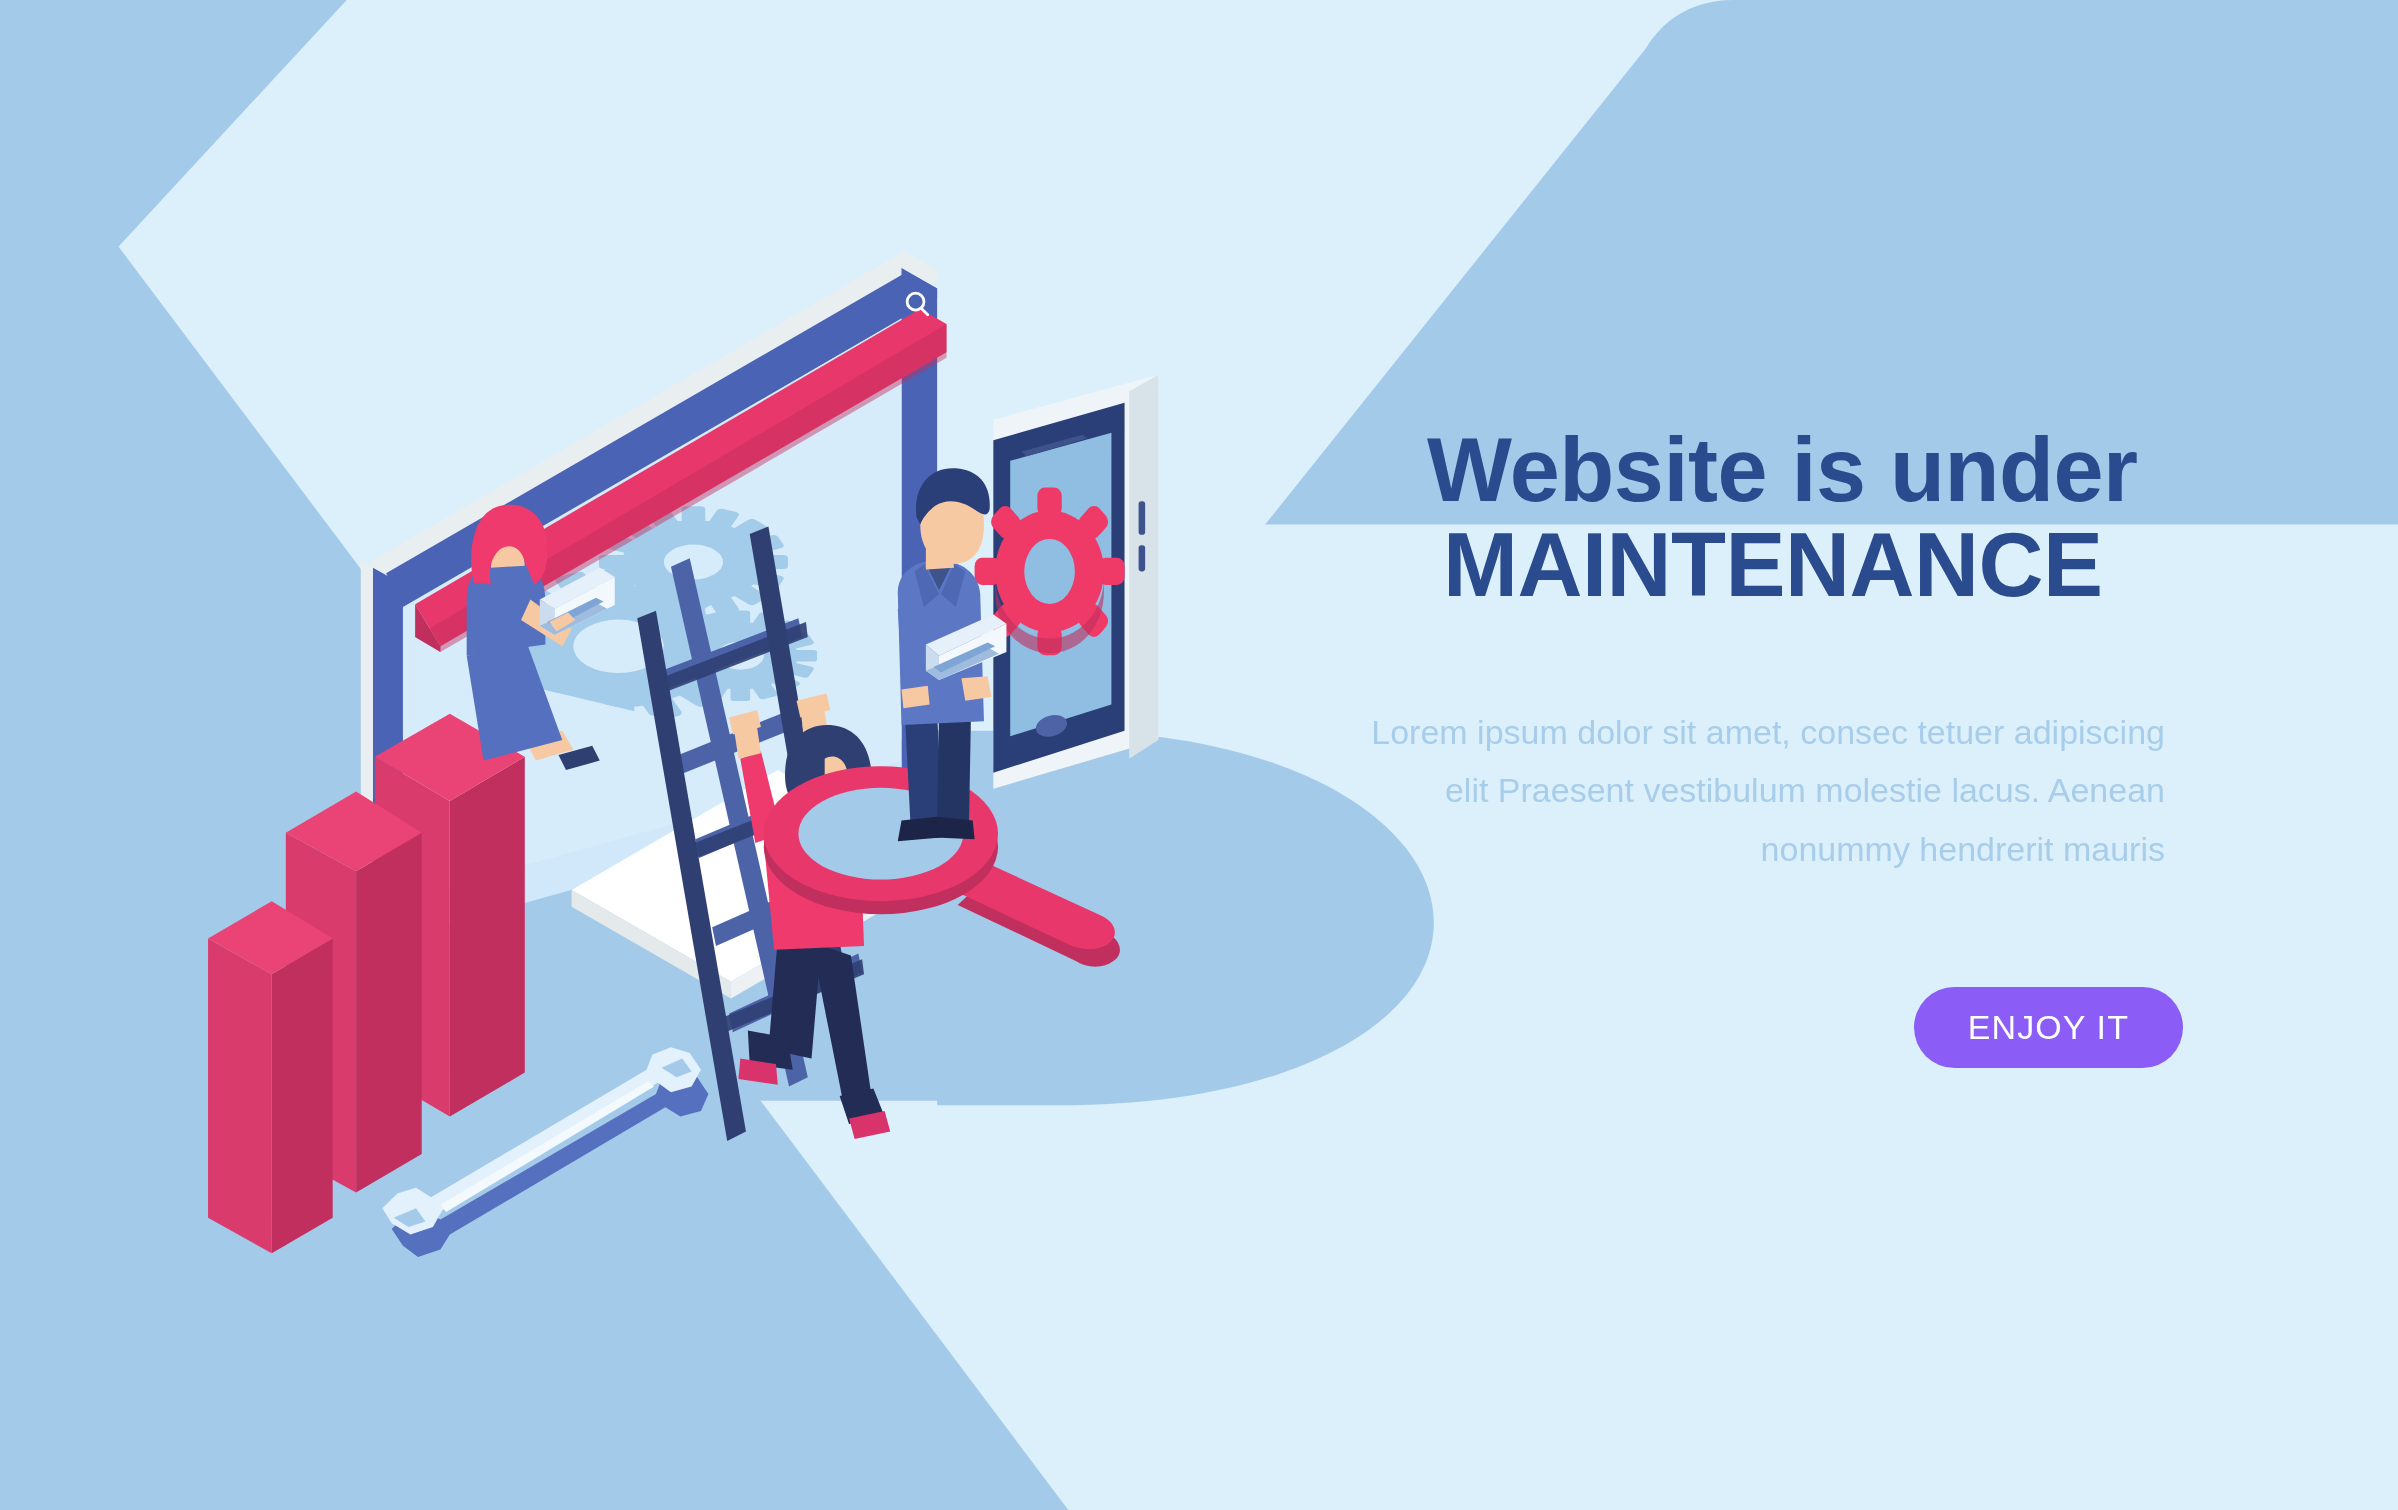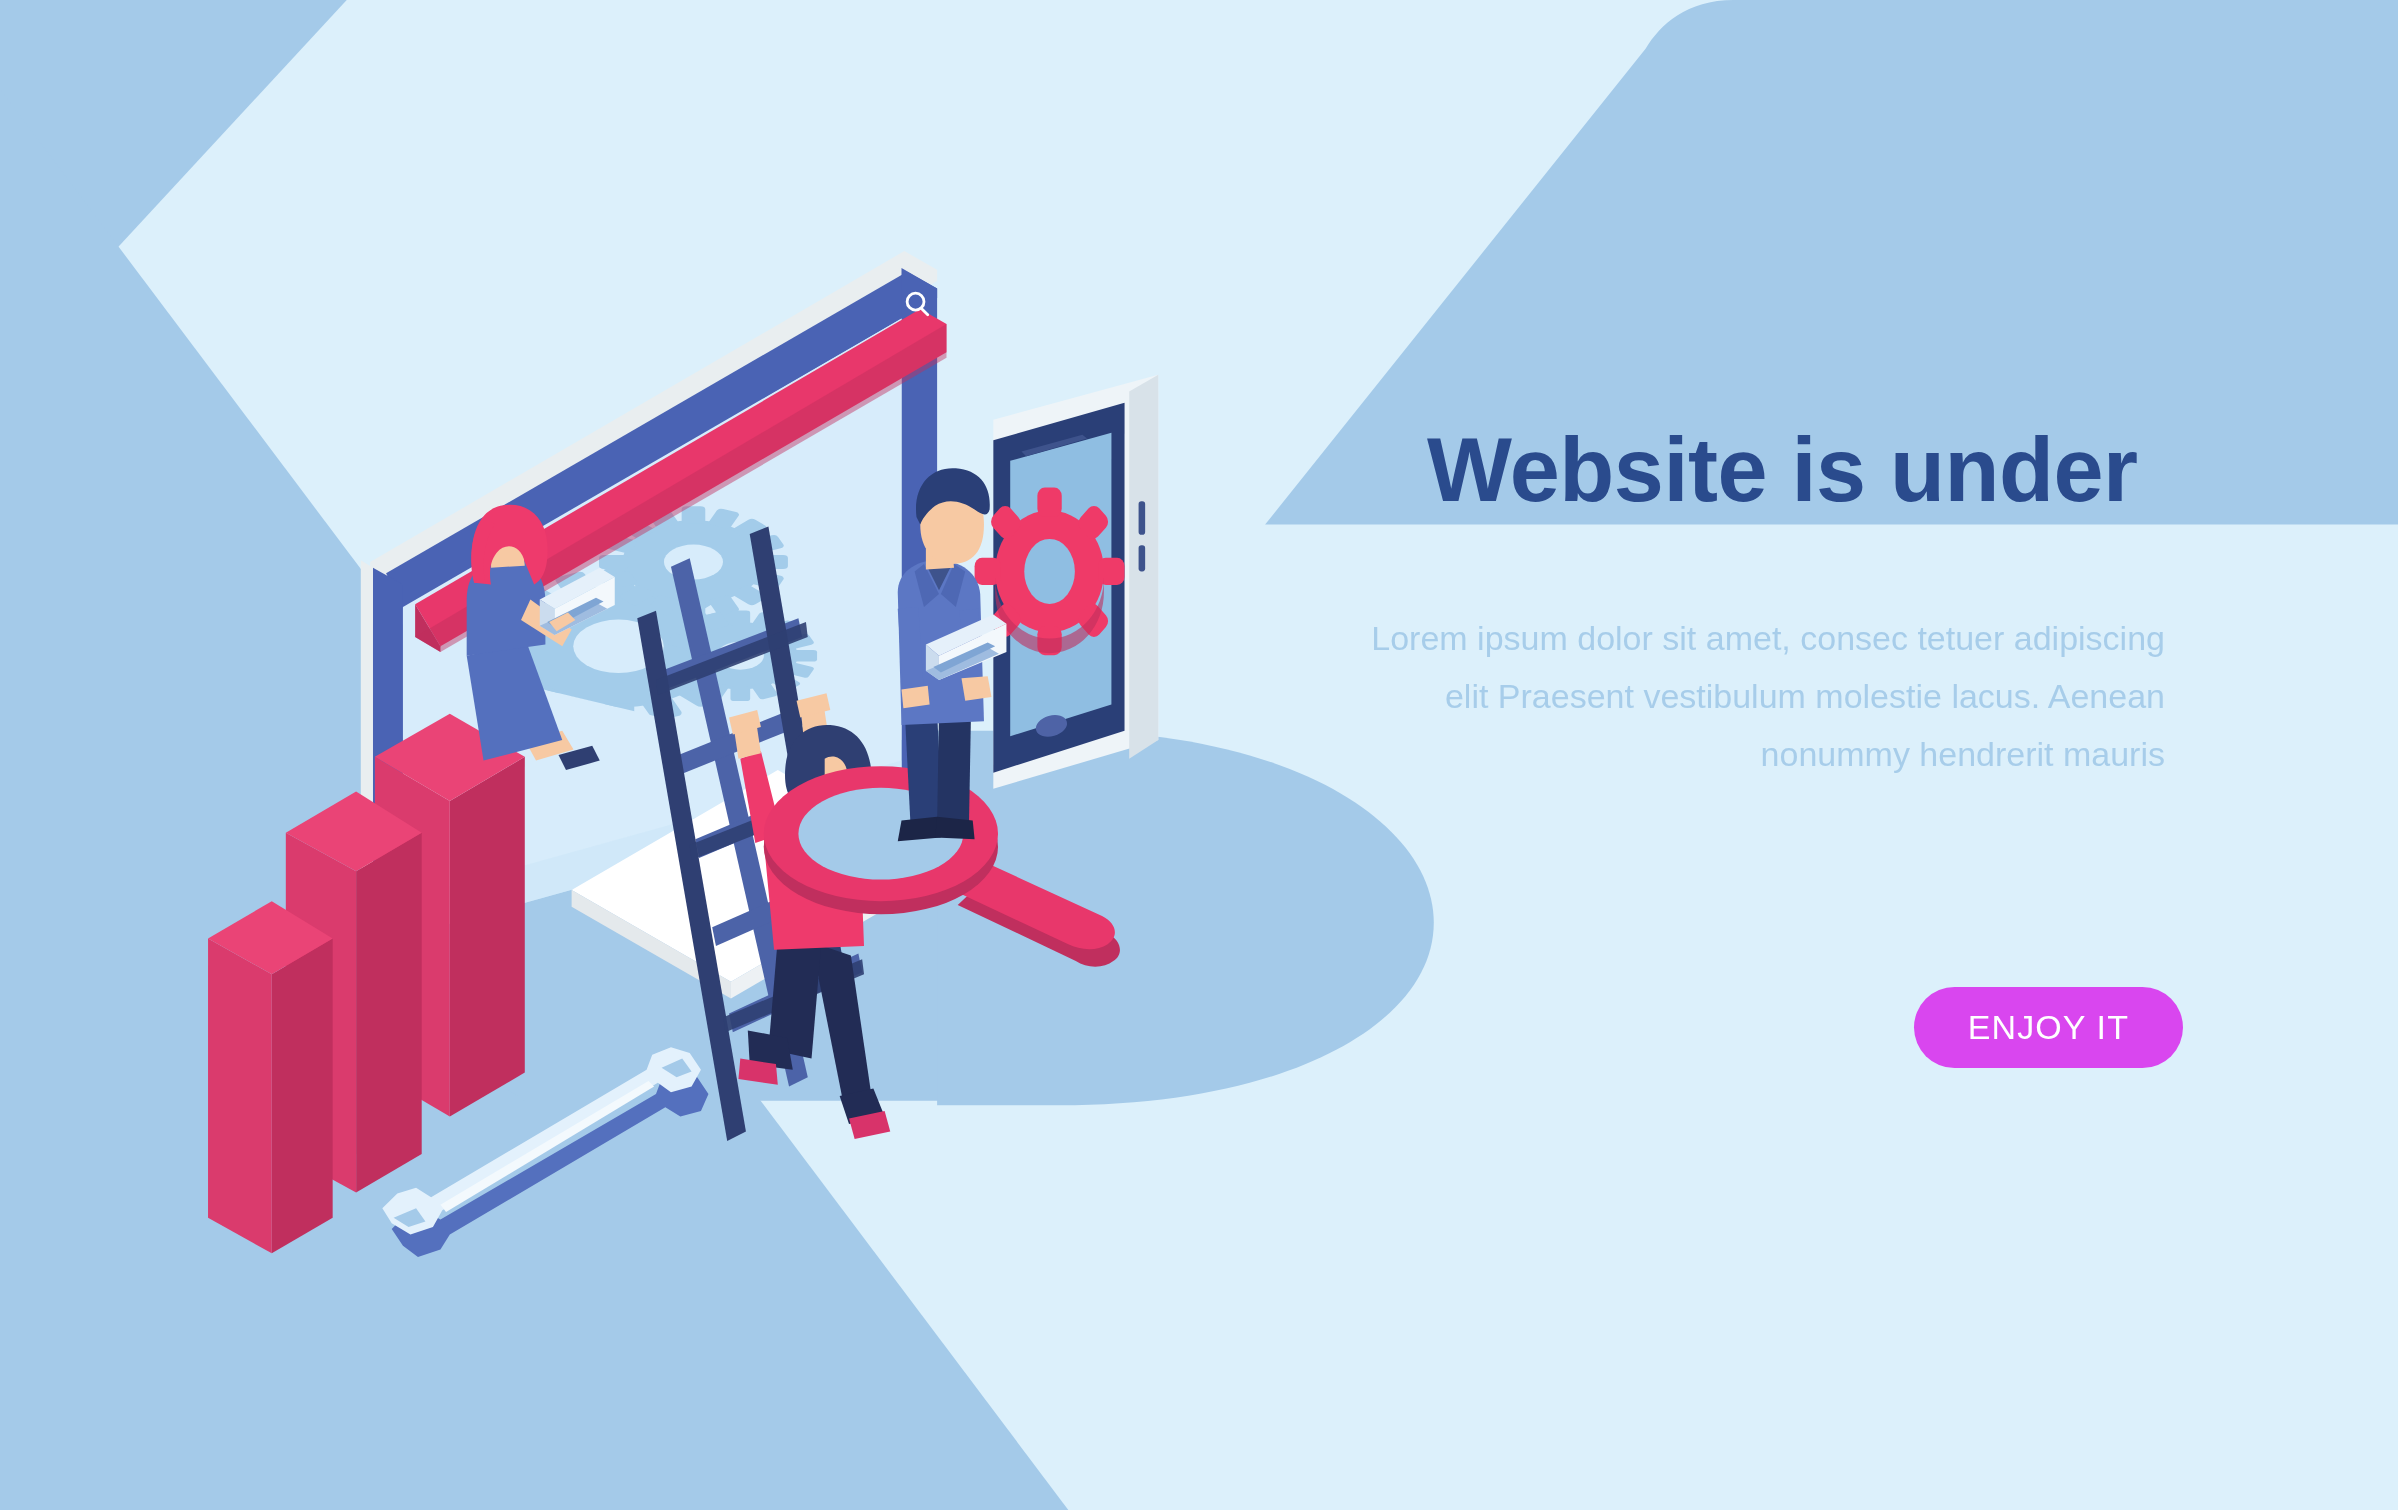--- a/index.html
+++ b/index.html
@@ -45,21 +45,21 @@
     margin-left:auto;
   }
   .cta-wrap{
     position:absolute;
     left:1312px;top:987px;width:871px;
     text-align:right;
     z-index:40;
   }
   .cta{
     display:inline-block;
-    background:#d946ef;
+    background:#8b5cf6;
     color:#FFFFFF;
     border:none;
     border-radius:56px;
     padding:22.5px 54px 24px;
     font-size:34px;
     letter-spacing:1.1px;
     font-family:"Liberation Sans","DejaVu Sans",sans-serif;
     cursor:pointer;
     line-height:1;
   }
@@ -392,20 +392,21 @@
       <path d="M706,1140 L722,1150 L738,1144 L728,1130 Z" fill="#A4CAE9"></path>
 
       <path d="M470,1286 L692,1154 L698,1160 L476,1294 Z" fill="#F3F9FD"></path>
     </g>
 
   </svg>
 
   <div class="copy">
     <h1 class="headline">
       <span class="l1">Website is under</span>
+      <span class="l2">MAINTENANCE</span>
     </h1>
     <p class="subcopy">Lorem ipsum dolor sit amet, consec tetuer adipiscing elit Praesent vestibulum molestie lacus. Aenean nonummy hendrerit mauris</p>
   </div>
 
   <div class="cta-wrap">
     <button class="cta">ENJOY IT</button>
   </div>
 
 </div>
 

